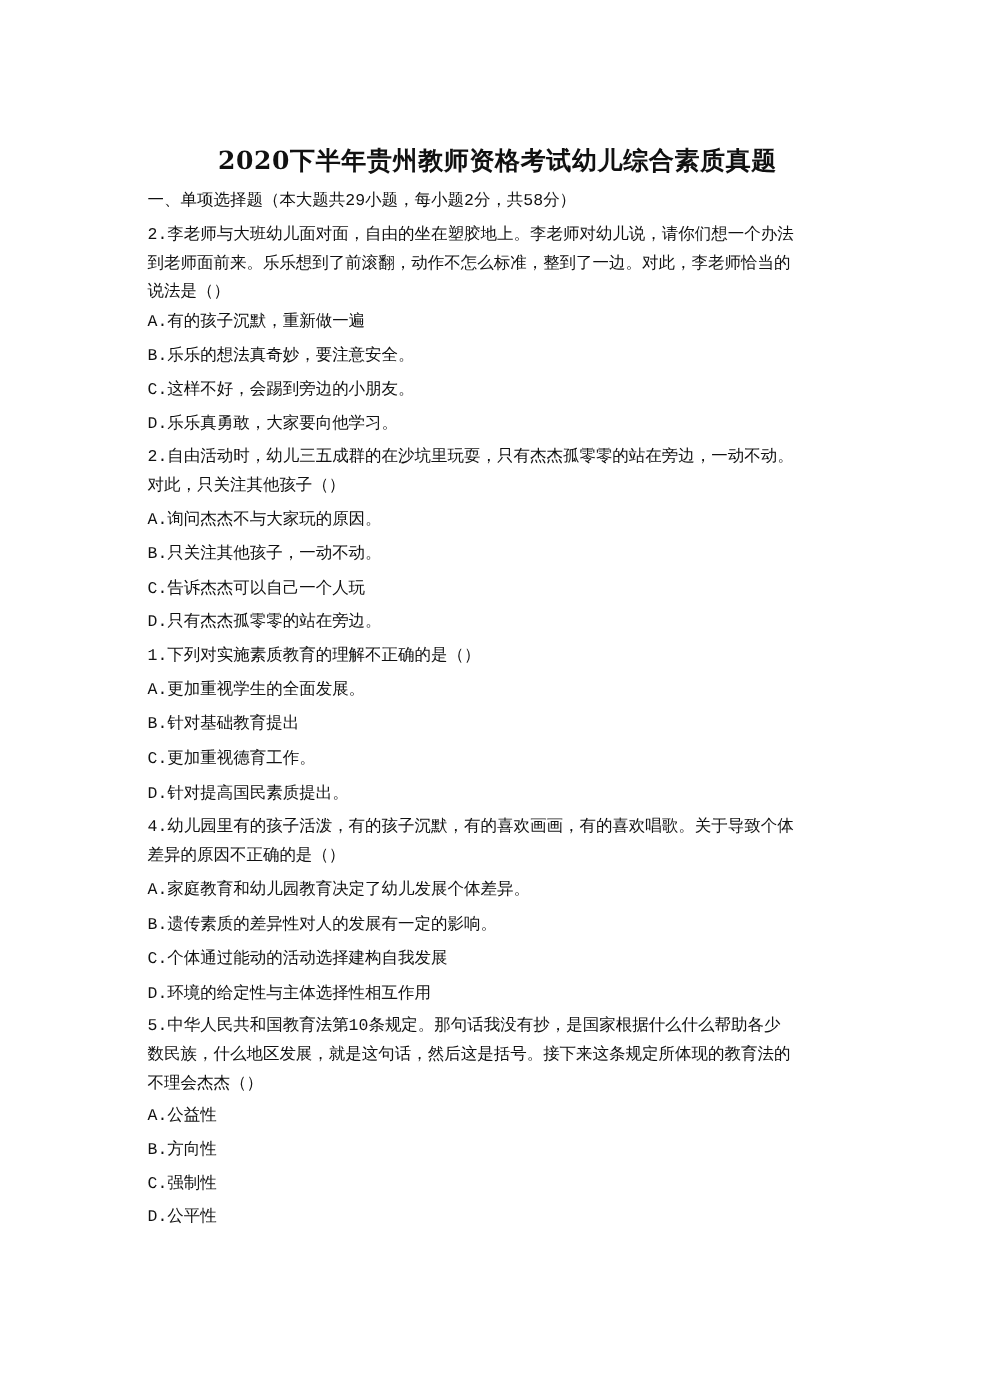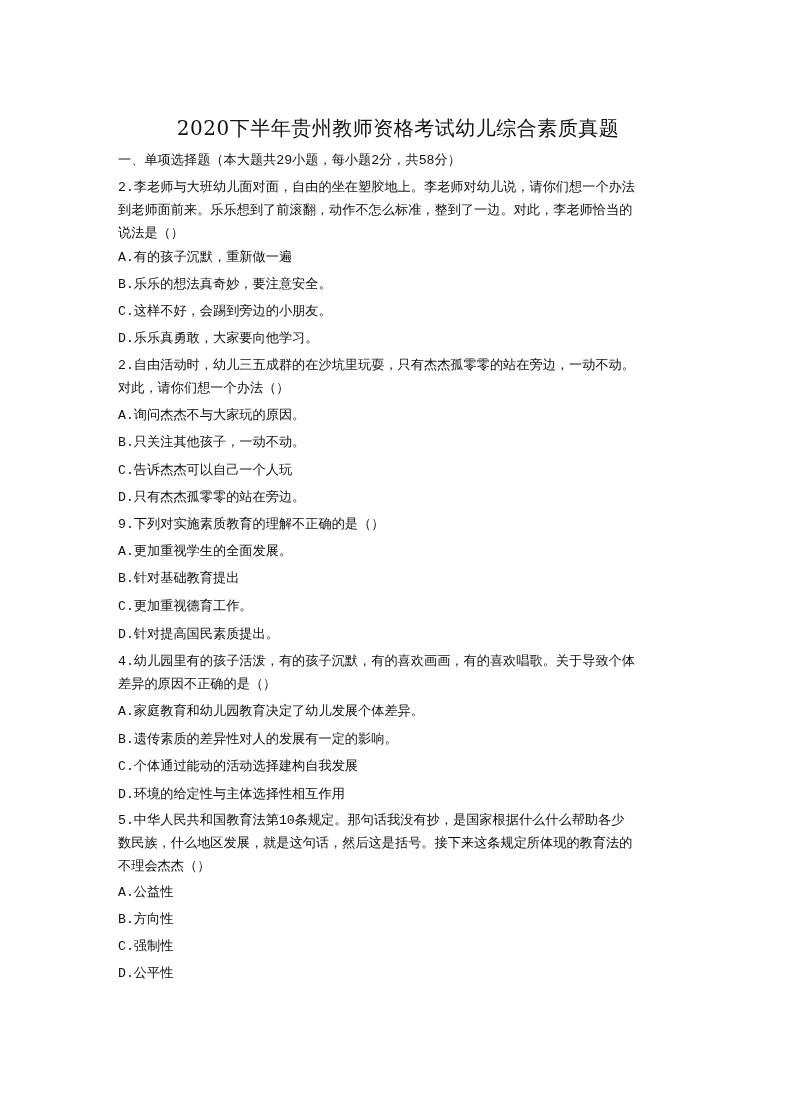--- a/index.html
+++ b/index.html
@@ -1,20 +1,20 @@
 <!DOCTYPE html>
 <html><head>
 <meta charset="utf-8">
 <style>
   html, body { margin: 0; padding: 0; background: #ffffff; }
   body { width: 790px; height: 1119px; position: relative; overflow: hidden;
          font-family: "DejaVu Serif", "Liberation Serif", serif; color: #111; }
   .page { position: absolute; left: 118px; top: 0; width: 560px; }
   .title { position: absolute; left: 0; width: 560px; top: 115px; text-align: center;
-           font-size: 20px; font-weight: normal; letter-spacing: 0.5px; white-space: nowrap; }
+           font-size: 20px; font-weight: bold; letter-spacing: 0.5px; white-space: nowrap; }
   .line { position: absolute; left: 0; font-size: 13.2px; line-height: 23px; white-space: nowrap; font-family: Liberation Mono, monospace; }
 </style>
 </head>
 <body>
 
 <div class="page">
   <div class="title">2020下半年贵州教师资格考试幼儿综合素质真题</div>
   <div class="line" style="top:149px">一、单项选择题（本大题共29小题，每小题2分，共58分）</div>
 
   <div>
@@ -22,29 +22,29 @@
     <div class="line" style="top:199px">到老师面前来。乐乐想到了前滚翻，动作不怎么标准，整到了一边。对此，李老师恰当的</div>
     <div class="line" style="top:222px">说法是（）</div>
     <div class="line" style="top:246px">A.有的孩子沉默，重新做一遍</div>
     <div class="line" style="top:273px">B.乐乐的想法真奇妙，要注意安全。</div>
     <div class="line" style="top:300px">C.这样不好，会踢到旁边的小朋友。</div>
     <div class="line" style="top:327px">D.乐乐真勇敢，大家要向他学习。</div>
   </div>
 
   <div>
     <div class="line" style="top:354px">2.自由活动时，幼儿三五成群的在沙坑里玩耍，只有杰杰孤零零的站在旁边，一动不动。</div>
-    <div class="line" style="top:377px">对此，请你们想一个办法（）</div>
+    <div class="line" style="top:377px">对此，只关注其他孩子（）</div>
     <div class="line" style="top:404px">A.询问杰杰不与大家玩的原因。</div>
     <div class="line" style="top:431px">B.只关注其他孩子，一动不动。</div>
     <div class="line" style="top:459px">C.告诉杰杰可以自己一个人玩</div>
     <div class="line" style="top:486px">D.只有杰杰孤零零的站在旁边。</div>
   </div>
 
   <div>
-    <div class="line" style="top:513px">9.下列对实施素质教育的理解不正确的是（）</div>
+    <div class="line" style="top:513px">1.下列对实施素质教育的理解不正确的是（）</div>
     <div class="line" style="top:540px">A.更加重视学生的全面发展。</div>
     <div class="line" style="top:567px">B.针对基础教育提出</div>
     <div class="line" style="top:595px">C.更加重视德育工作。</div>
     <div class="line" style="top:623px">D.针对提高国民素质提出。</div>
   </div>
 
   <div>
     <div class="line" style="top:650px">4.幼儿园里有的孩子活泼，有的孩子沉默，有的喜欢画画，有的喜欢唱歌。关于导致个体</div>
     <div class="line" style="top:673px">差异的原因不正确的是（）</div>
     <div class="line" style="top:700px">A.家庭教育和幼儿园教育决定了幼儿发展个体差异。</div>

